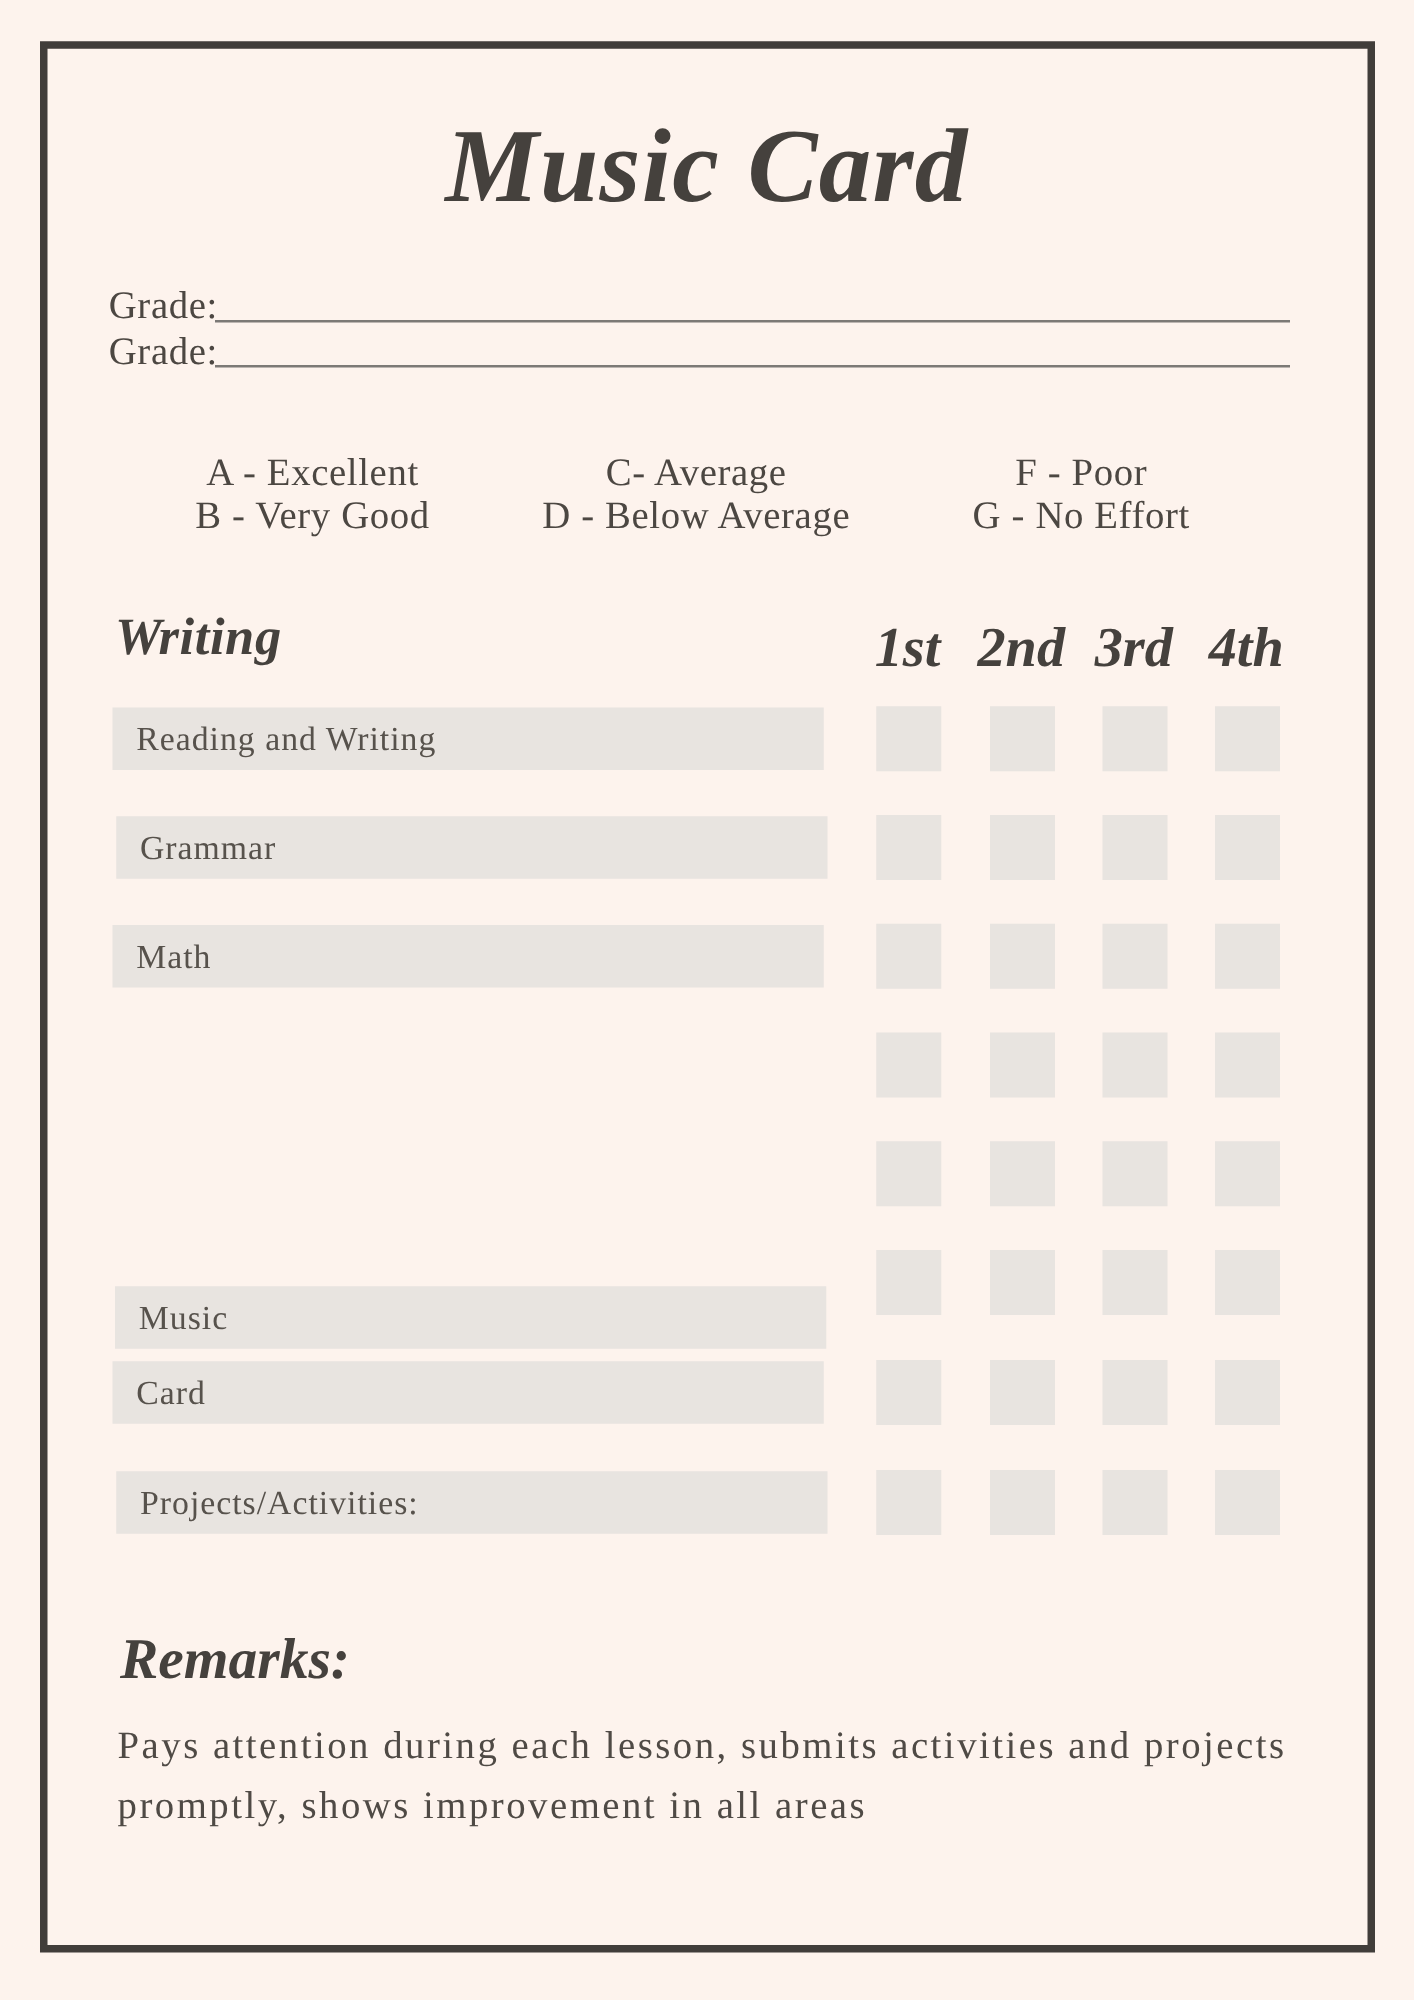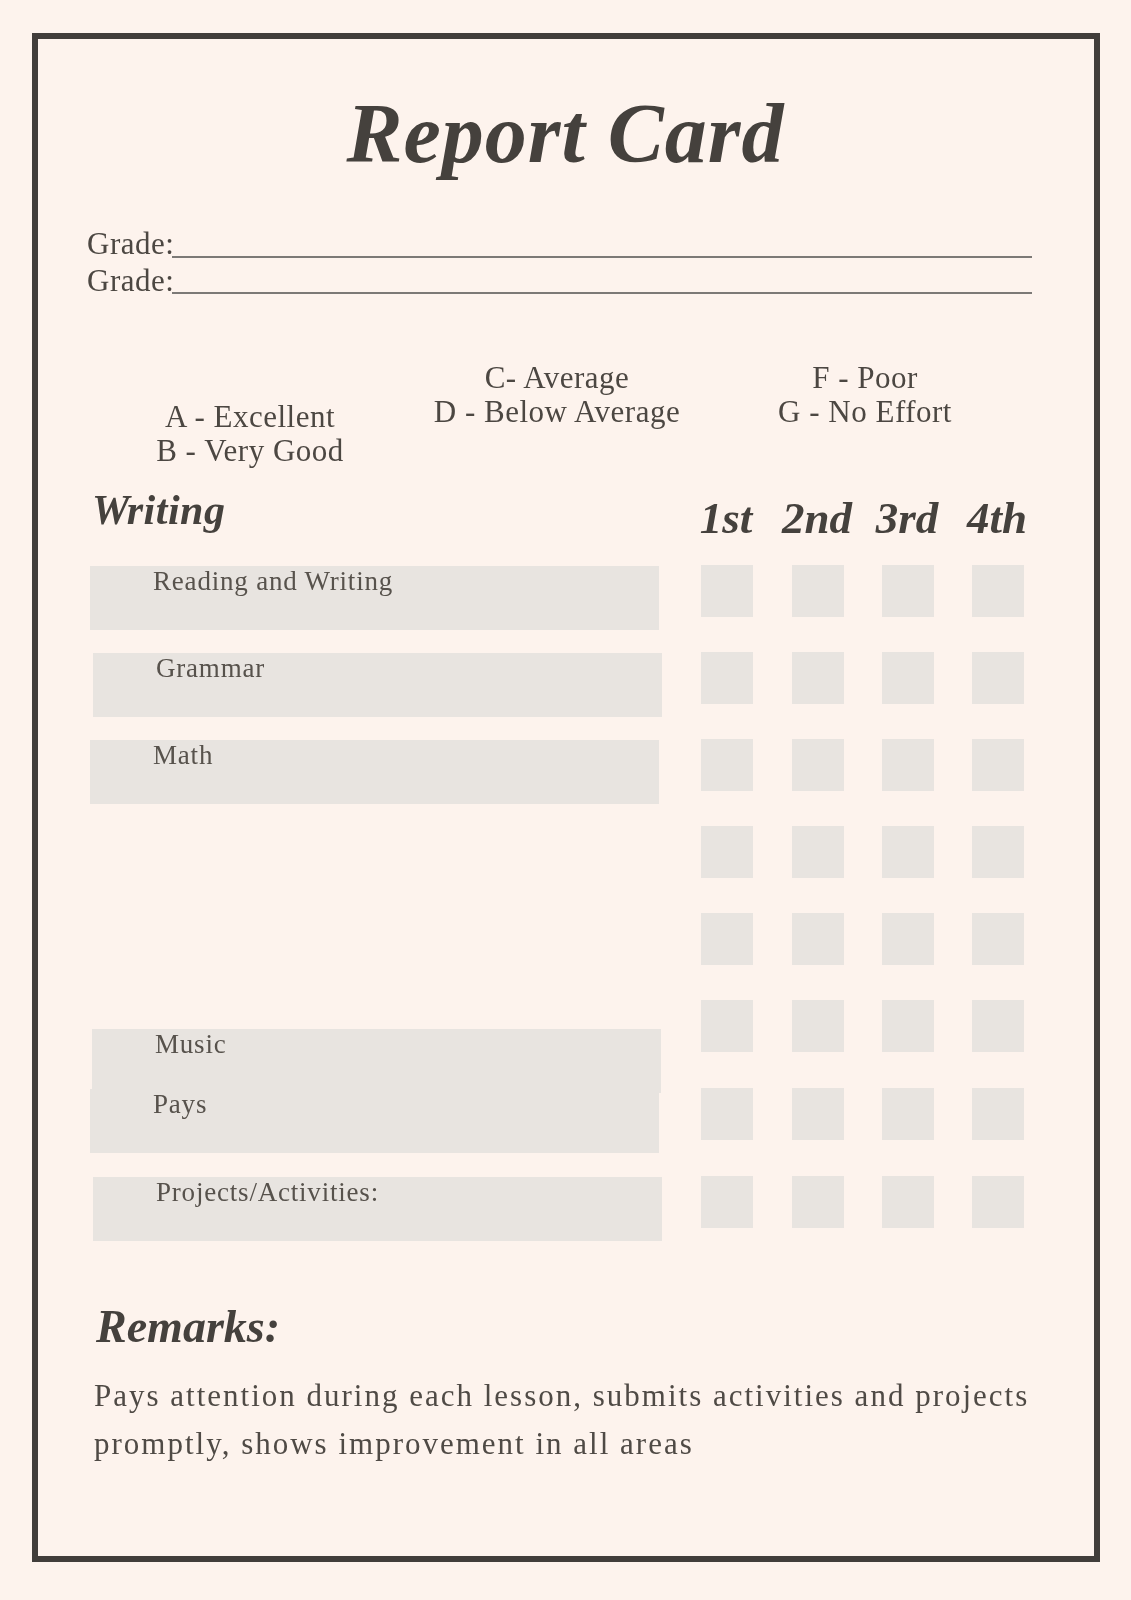--- a/index.html
+++ b/index.html
@@ -45,39 +45,39 @@
     border-bottom:2px solid var(--line);
   }
   .name-line{top:256px;}
   .grade-line{top:292px;}
   .legend{position:absolute;left:0;top:361px;width:1131px;height:72px;}
   .legend-col{
     position:absolute;text-align:center;
     font-size:31px;line-height:34px;letter-spacing:.5px;
     color:var(--label-ink);
   }
-  .legend-col-1{left:125px;width:250px;margin-top:39px;}
+  .legend-col-1{left:125px;width:250px;}
   .legend-col-2{left:402px;width:310px;}
   .legend-col-3{left:740px;width:250px;}
   .subjects-heading{
     position:absolute;left:92px;top:486px;
     font-size:42px;font-weight:bold;font-style:italic;
     color:var(--heading-ink);letter-spacing:.5px;
   }
   .quarter{
     position:absolute;top:492px;width:90px;text-align:center;
     font-size:45px;font-weight:bold;font-style:italic;
     color:var(--heading-ink);
   }
   .q1{left:681px;} .q2{left:772px;} .q3{left:862px;} .q4{left:952px;}
   .row{position:absolute;left:90px;width:940px;height:52px;}
   .bar{
-    position:absolute;left:0;top:0;width:569px;height:64px;
+    position:absolute;left:0;top:0;width:569px;height:50px;
     background:var(--bar-fill);
-    display:flex;align-items:flex-start;padding-left:44px;
+    display:flex;align-items:center;
   }
   .bar span{
     padding-left:19px;
     font-size:27px;letter-spacing:.8px;
     color:var(--subject-ink);
   }
   .cell{
     position:absolute;top:-1px;width:52px;height:52px;
     background:var(--bar-fill);
   }
@@ -98,21 +98,21 @@
     font-size:31px;line-height:48px;letter-spacing:2px;
     color:var(--body-ink);
   }
 </style>
 </head>
 <body>
 
 <div class="page">
   <div class="frame"></div>
 
-  <h1 class="title">Report Card</h1>
+  <h1 class="title">Music Card</h1>
 
   <div class="field-label name-label">Grade:</div>
   <div class="field-line name-line"></div>
 
   <div class="field-label grade-label">Grade:</div>
   <div class="field-line grade-line"></div>
 
   <div class="legend">
     <div class="legend-col legend-col-1">
       <div>A - Excellent</div>
@@ -183,21 +183,21 @@
         <span>Music</span>
       </div>
     <div class="cell c1"></div>
     <div class="cell c2"></div>
     <div class="cell c3"></div>
     <div class="cell c4"></div>
   </div>
 
   <div class="row r7">
     <div class="bar">
-        <span>Pays</span>
+        <span>Card</span>
       </div>
     <div class="cell c1"></div>
     <div class="cell c2"></div>
     <div class="cell c3"></div>
     <div class="cell c4"></div>
   </div>
 
   <div class="row r8">
     <div class="bar">
         <span>Projects/Activities:</span>

